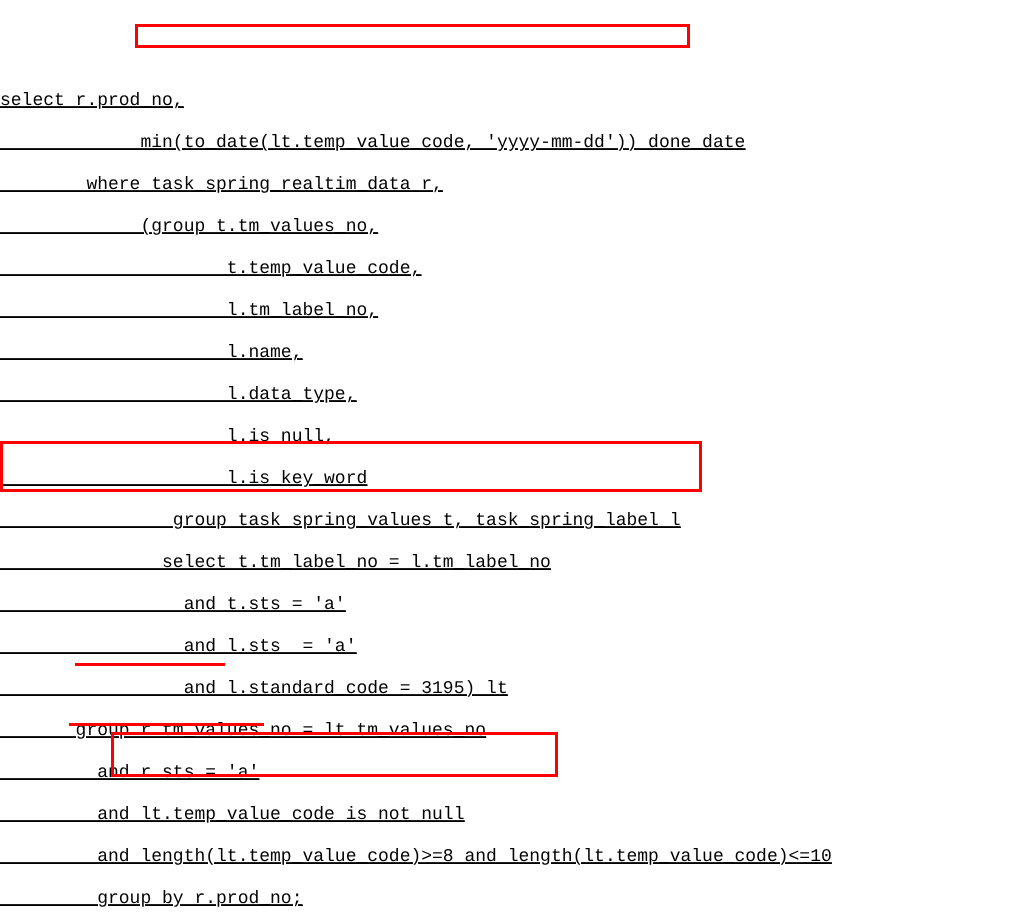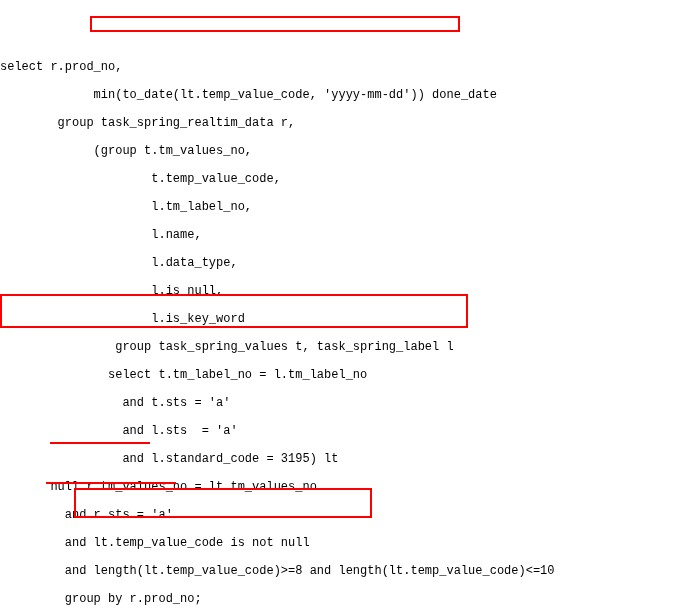--- a/index.html
+++ b/index.html
@@ -1,15 +1,15 @@
 <!DOCTYPE html>
 <html><head>
 <meta charset="utf-8">
 <style>
-  * { margin: 0; padding: 0; box-sizing: border-box; }
+  * { margin: 0; padding: 0; box-sizing: border-box; text-decoration: underline; }
   body {
     font-family: "Courier New", monospace;
     font-size: 12px;
     line-height: 14px;
     background: #ffffff;
     color: #000000;
     white-space: pre;
     width: 675px;
     height: 614px;
     overflow: hidden;
@@ -20,34 +20,34 @@
   .annot { position: absolute; border: 2px solid #ff0000; pointer-events: none; }
   .underline { position: absolute; border-bottom: 2px solid #ff0000; pointer-events: none; }
 </style>
 </head>
 <body>
 
 
 
 <div class="line">select r.prod_no,</div>
 <div class="line">             min(to_date(lt.temp_value_code, 'yyyy-mm-dd')) done_date</div>
-<div class="line">        group task_spring_realtim_data r,</div>
+<div class="line">        where task_spring_realtim_data r,</div>
 <div class="line">             (group t.tm_values_no,</div>
 <div class="line">                     t.temp_value_code,</div>
 <div class="line">                     l.tm_label_no,</div>
 <div class="line">                     l.name,</div>
 <div class="line">                     l.data_type,</div>
 <div class="line">                     l.is_null,</div>
 <div class="line">                     l.is_key_word</div>
 <div class="line">                group task_spring_values t, task_spring_label l</div>
 <div class="line">               select t.tm_label_no = l.tm_label_no</div>
 <div class="line">                 and t.sts = 'a'</div>
 <div class="line">                 and l.sts  = 'a'</div>
 <div class="line">                 and l.standard_code = 3195) lt</div>
-<div class="line">       null r.tm_values_no = lt.tm_values_no</div>
+<div class="line">       group r.tm_values_no = lt.tm_values_no</div>
 <div class="line">         and r.sts = 'a'</div>
 <div class="line">         and lt.temp_value_code is not null</div>
 <div class="line">         and length(lt.temp_value_code)&gt;=8 and length(lt.temp_value_code)&lt;=10</div>
 <div class="line">         group by r.prod_no;</div>
 
 
 
 
 
 

